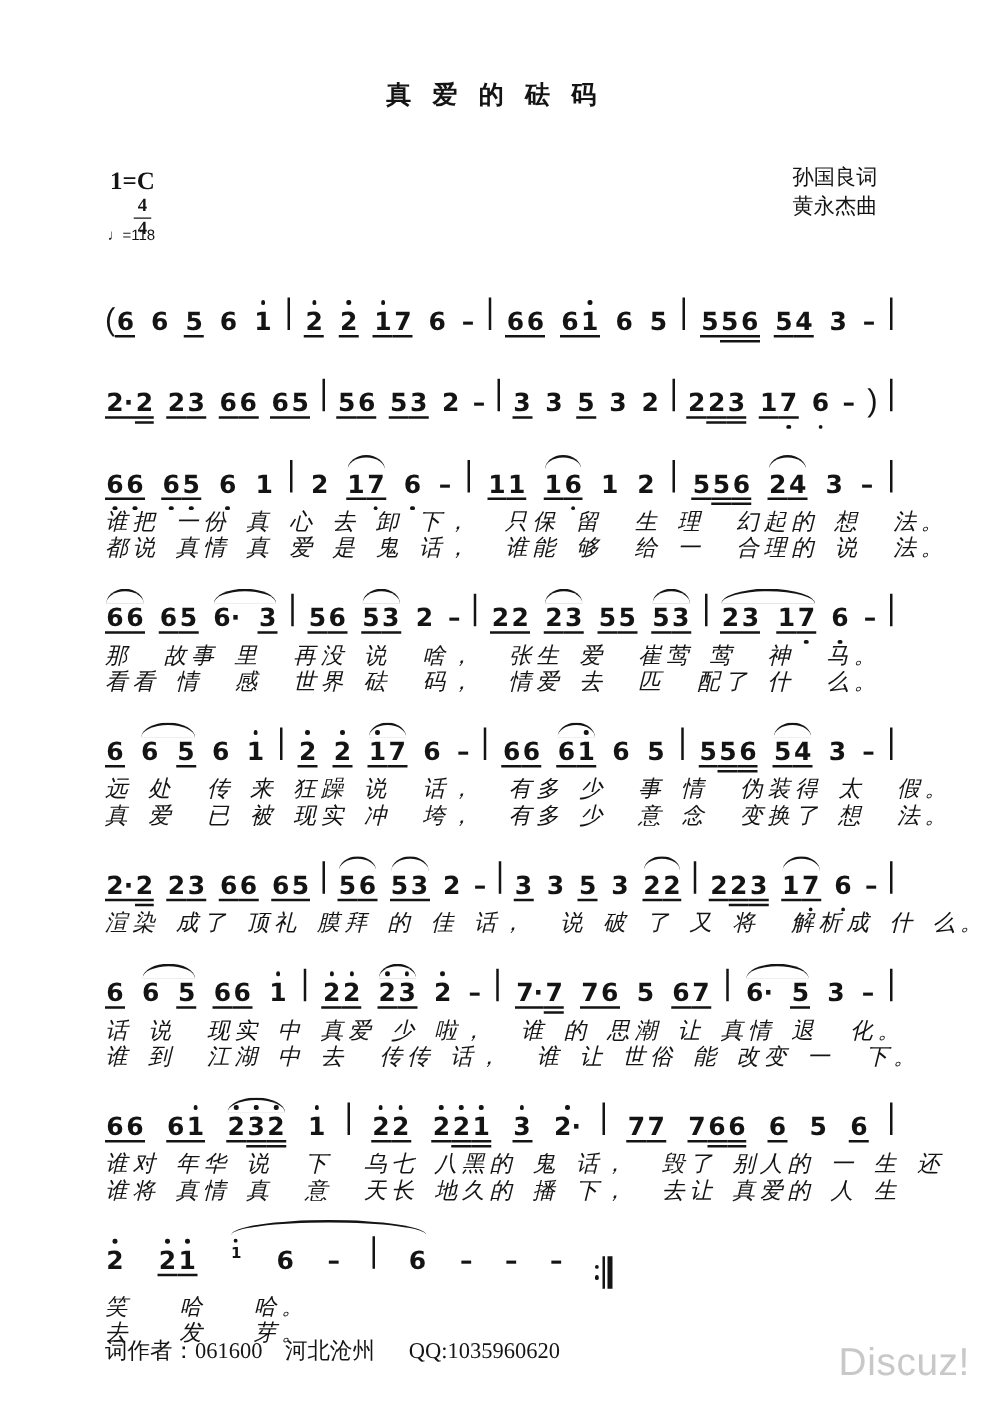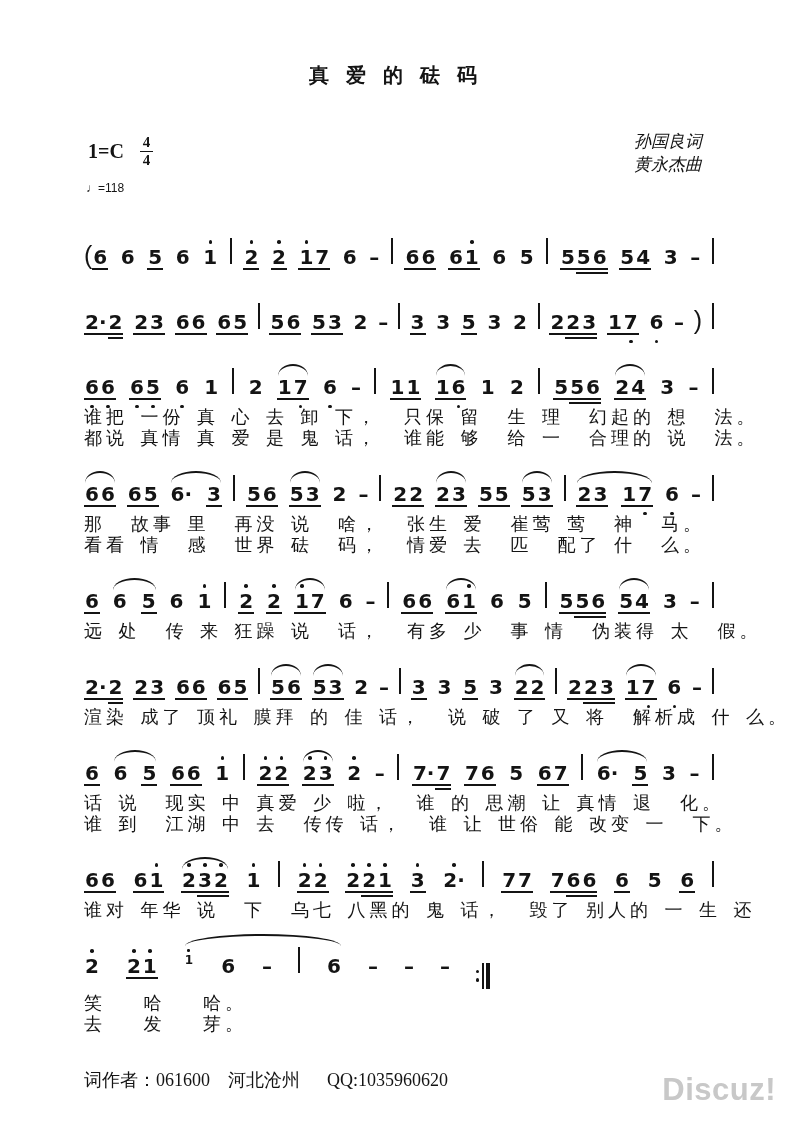--- a/index.html
+++ b/index.html
@@ -6,27 +6,27 @@
   body{
     width:792px;height:1121px;position:relative;background:#ffffff;
     font-family:"Liberation Sans",sans-serif;color:#141414;overflow:hidden;
   }
   .title{
     position:absolute;top:62px;left:0;width:100%;text-align:center;
     font-family:"Liberation Serif",serif;font-weight:700;font-size:20px;
     letter-spacing:6px;margin:0;
   }
   .keyrow{position:absolute;left:88px;top:134px;font-size:20px;font-weight:700;
-    font-family:"Liberation Serif",serif;display:flex;align-items:center;}
+    font-family:"Liberation Serif",serif;display:flex;align-items:center;flex-direction:column;}
   .timesig{display:inline-flex;flex-direction:column;align-items:center;
     margin-left:16px;font-size:15px;line-height:1.1;}
   .timesig .tnum{padding:0 3px;}
   .timesig .ttop{border-bottom:1.4px solid #141414;}
   .credits{position:absolute;right:90px;top:130px;text-align:center;
-    font-family:"Liberation Serif",serif;font-size:17px;line-height:23px;font-style:italic;}
+    font-family:"Liberation Serif",serif;font-size:17px;line-height:23px;}
   .tempo{position:absolute;left:86px;top:181px;font-size:12px;}
   #score{position:absolute;left:84px;top:224px;width:630px;}
   .system{margin-bottom:12px;}
   .notes-row{
     display:flex;justify-content:space-between;align-items:baseline;
     padding:14px 0 10px;white-space:nowrap;
   }
   .notes-row.short{justify-content:flex-start;gap:26px;}
   .tok{display:inline-flex;align-items:baseline;position:relative;}
   .arcg{display:inline-flex;align-items:baseline;gap:13px;position:relative;}
@@ -51,28 +51,28 @@
   .bar{width:2px;height:26px;background:#141414;margin-bottom:-5px;align-self:baseline;}
   .dash{font-weight:700;font-size:20px;line-height:20px;font-family:"DejaVu Sans",sans-serif;}
   .paren{font-size:25px;font-weight:400;line-height:20px;}
   .rpt{display:inline-flex;align-items:center;gap:2.5px;height:26px;margin-bottom:-6px;}
   .rpt .rdots{display:flex;flex-direction:column;gap:5px;}
   .rpt .rdots b{width:3.5px;height:3.5px;border-radius:50%;background:#141414;}
   .rpt .thin{width:1.8px;height:26px;background:#141414;}
   .rpt .thick{width:4px;height:26px;background:#141414;}
   .lyr{
     white-space:pre;font-family:"Liberation Serif",serif;font-size:18px;
-    line-height:21px;letter-spacing:4px;word-spacing:4px;
+    line-height:21px;letter-spacing:4px;word-spacing:4px;font-style:italic;
   }
   .footer{
     position:absolute;left:84px;top:1008px;font-family:"Liberation Serif",serif;
     font-size:18px;line-height:29px;white-space:pre;
   }
   .watermark{
-    position:absolute;right:16px;top:1072px;font-size:31px;font-weight:700;
+    position:absolute;right:16px;top:1072px;font-size:31px;font-weight:400;
     color:#c8c8c8;letter-spacing:0.5px;font-family:"Liberation Sans",sans-serif;
   }
 </style>
 </head>
 <body>
 
 <h1 class="title">真 爱 的 砝 码</h1>
 
 <div class="keyrow">
   <span>1=C</span>
@@ -429,20 +429,21 @@
             <span class="unit">4<i class="u1"></i></span>
           </span>
         </span>
         <span class="tok">
           <span class="unit">3</span>
         </span>
         <span class="dash">–</span>
         <span class="bar"></span>
       </div>
       <div class="lyr">远 处  传 来 狂躁 说  话，  有多 少  事 情  伪装得 太  假。</div>
+      <div class="lyr">真 爱  已 被 现实 冲  垮，  有多 少  意 念  变换了 想  法。</div>
     </div>
     <div class="system">
       <div class="notes-row">
         <span class="tok">
           <span class="unit">2·<i class="u1"></i></span>
           <span class="unit">2<i class="u1"></i><i class="u2"></i></span>
         </span>
         <span class="tok">
           <span class="unit">2<i class="u1"></i></span>
           <span class="unit">3<i class="u1"></i></span>
@@ -631,20 +632,21 @@
         </span>
         <span class="tok">
           <span class="unit">5</span>
         </span>
         <span class="tok">
           <span class="unit">6<i class="u1"></i></span>
         </span>
         <span class="bar"></span>
       </div>
       <div class="lyr">谁对 年华 说  下  乌七 八黑的 鬼 话，  毁了 别人的 一 生 还</div>
+      <div class="lyr">谁将 真情 真  意  天长 地久的 播 下，  去让 真爱的 人 生</div>
     </div>
     <div class="system">
       <div class="notes-row short">
         <span class="tok">
           <span class="unit">2<i class="da"></i></span>
         </span>
         <span class="tok">
           <span class="unit">2<i class="da"></i><i class="u1"></i></span>
           <span class="unit">1<i class="da"></i><i class="u1"></i></span>
         </span>

